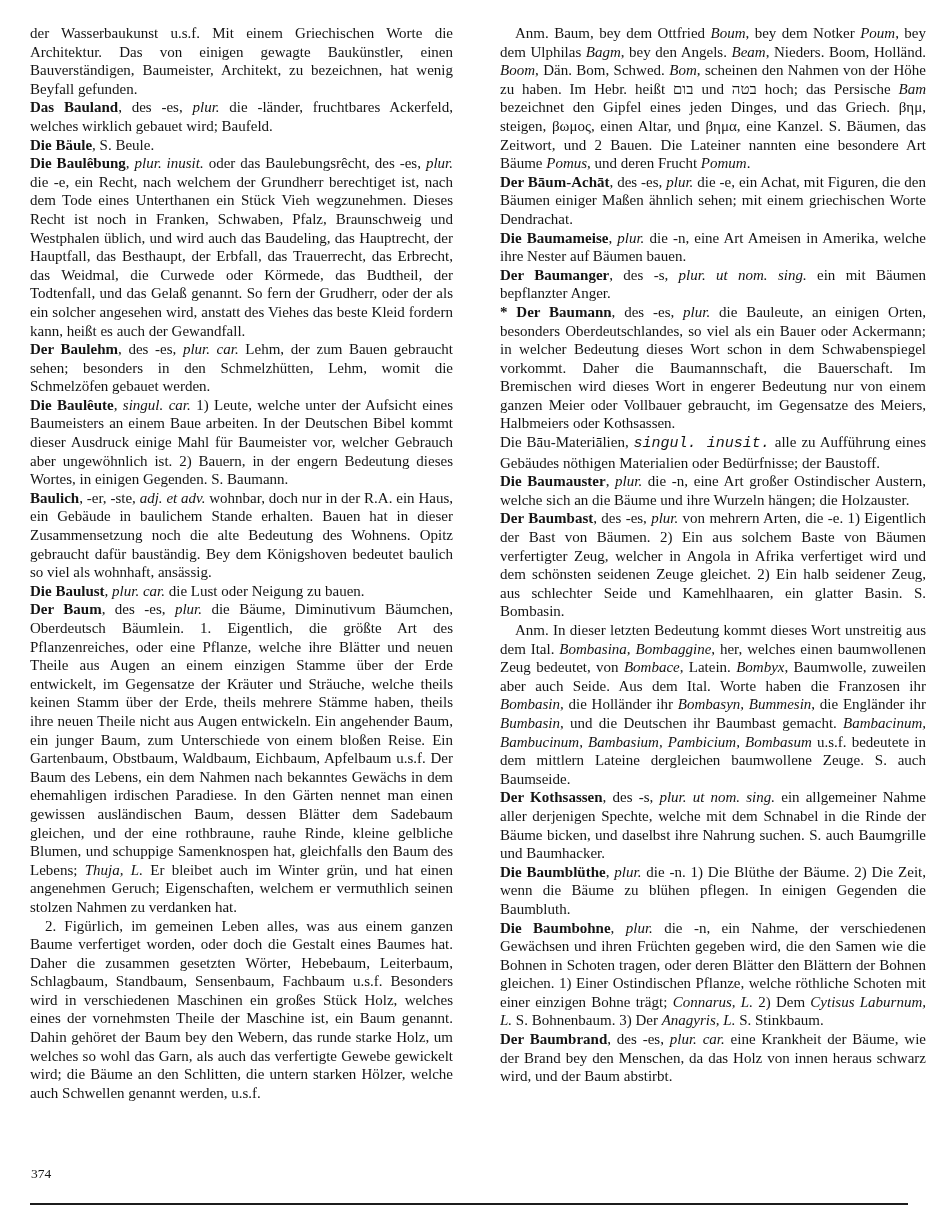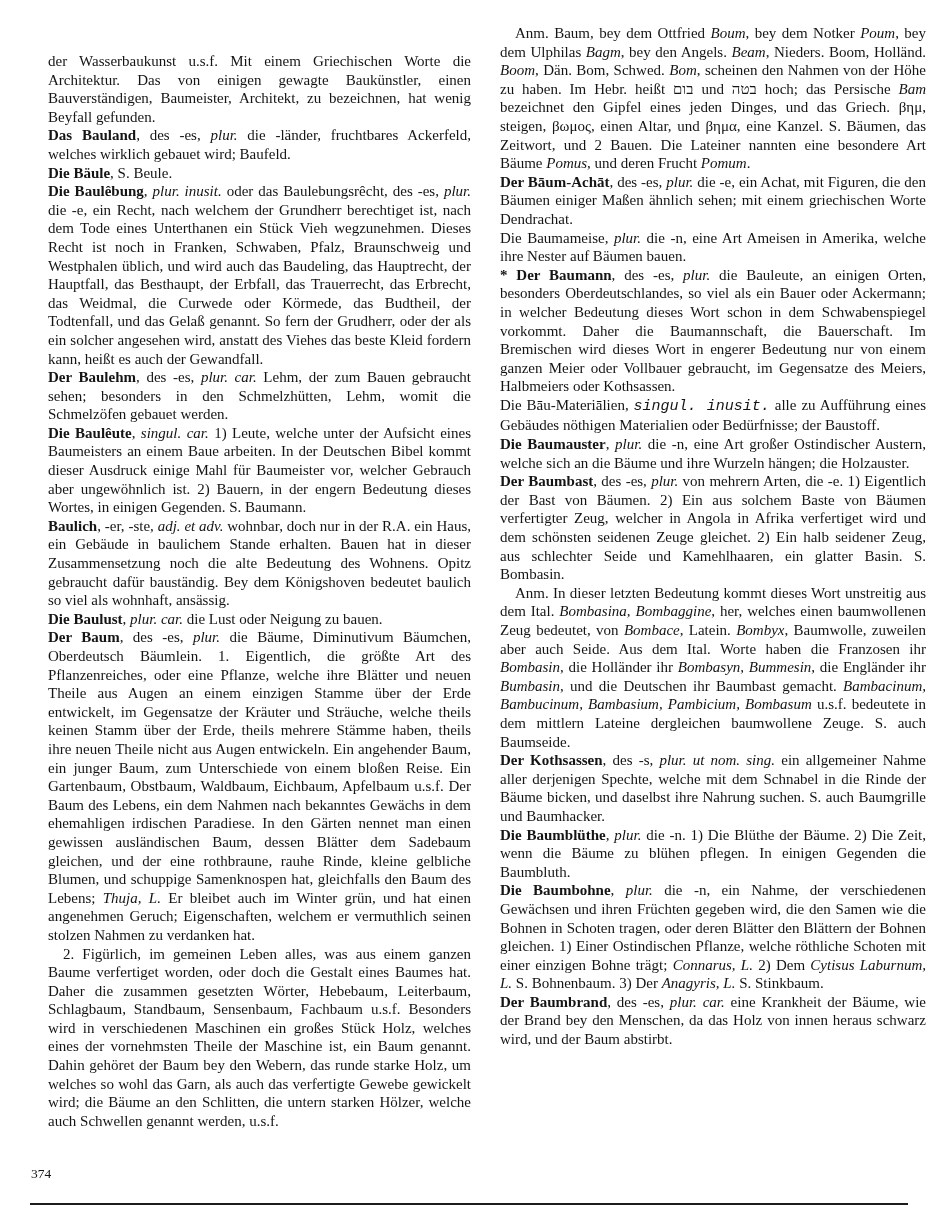--- a/index.html
+++ b/index.html
@@ -13,21 +13,21 @@
     color:#141414;
   }
   .col{
     position:absolute;top:24px;
     overflow:hidden;
     font-size:15px;line-height:18.6px;
     text-align:justify;
     hyphens:auto;
     -webkit-hyphens:auto;
   }
-  .col-left{left:48px;width:423px;height:1142px;margin-top:28px;}
+  .col-left{left:30px;width:423px;height:1142px;}
   .col-right{left:500px;width:426px;height:1178px;}
   p.para{margin:0;padding:0;}
   p.indent{text-indent:15px;}
   .page-number{
     position:absolute;left:31px;top:1166px;
     font-size:13.5px;color:#141414;
     background:#ffffff;padding-right:6px;
   }
   .bottom-rule{
     position:absolute;left:30px;top:1203px;
@@ -46,21 +46,22 @@
       <p class="para"><span style="font-weight: bold;">Der Baulehm</span><span>, des -es, </span><span style="font-style: italic;">plur. car.</span><span> Lehm, der zum Bauen gebraucht sehen; besonders in den Schmelzhütten, Lehm, womit die Schmelzöfen gebauet werden.</span></p>
       <p class="para"><span style="font-weight: bold;">Die Baulêute</span><span>, </span><span style="font-style: italic;">singul. car.</span><span> 1) Leute, welche unter der Aufsicht eines Baumeisters an einem Baue arbeiten. In der Deutschen Bibel kommt dieser Ausdruck einige Mahl für Baumeister vor, welcher Gebrauch aber ungewöhnlich ist. 2) Bauern, in der engern Bedeutung dieses Wortes, in einigen Gegenden. S. Baumann.</span></p>
       <p class="para"><span style="font-weight: bold;">Baulich</span><span>, -er, -ste, </span><span style="font-style: italic;">adj. et adv.</span><span> wohnbar, doch nur in der R.A. ein Haus, ein Gebäude in baulichem Stande erhalten. Bauen hat in dieser Zusammensetzung noch die alte Bedeutung des Wohnens. Opitz gebraucht dafür bauständig. Bey dem Königshoven bedeutet baulich so viel als wohnhaft, ansässig.</span></p>
       <p class="para"><span style="font-weight: bold;">Die Baulust</span><span>, </span><span style="font-style: italic;">plur. car.</span><span> die Lust oder Neigung zu bauen.</span></p>
       <p class="para"><span style="font-weight: bold;">Der Baum</span><span>, des -es, </span><span style="font-style: italic;">plur.</span><span> die Bäume, Diminutivum Bäumchen, Oberdeutsch Bäumlein. 1. Eigentlich, die größte Art des Pflanzenreiches, oder eine Pflanze, welche ihre Blätter und neuen Theile aus Augen an einem einzigen Stamme über der Erde entwickelt, im Gegensatze der Kräuter und Sträuche, welche theils keinen Stamm über der Erde, theils mehrere Stämme haben, theils ihre neuen Theile nicht aus Augen entwickeln. Ein angehender Baum, ein junger Baum, zum Unterschiede von einem bloßen Reise. Ein Gartenbaum, Obstbaum, Waldbaum, Eichbaum, Apfelbaum u.s.f. Der Baum des Lebens, ein dem Nahmen nach bekanntes Gewächs in dem ehemahligen irdischen Paradiese. In den Gärten nennet man einen gewissen ausländischen Baum, dessen Blätter dem Sadebaum gleichen, und der eine rothbraune, rauhe Rinde, kleine gelbliche Blumen, und schuppige Samenknospen hat, gleichfalls den Baum des Lebens; </span><span style="font-style: italic;">Thuja, L.</span><span> Er bleibet auch im Winter grün, und hat einen angenehmen Geruch; Eigenschaften, welchem er vermuthlich seinen stolzen Nahmen zu verdanken hat.</span></p>
       <p class="para indent"><span>2. Figürlich, im gemeinen Leben alles, was aus einem ganzen Baume verfertiget worden, oder doch die Gestalt eines Baumes hat. Daher die zusammen gesetzten Wörter, Hebebaum, Leiterbaum, Schlagbaum, Standbaum, Sensenbaum, Fachbaum u.s.f. Besonders wird in verschiedenen Maschinen ein großes Stück Holz, welches eines der vornehmsten Theile der Maschine ist, ein Baum genannt. Dahin gehöret der Baum bey den Webern, das runde starke Holz, um welches so wohl das Garn, als auch das verfertigte Gewebe gewickelt wird; die Bäume an den Schlitten, die untern starken Hölzer, welche auch Schwellen genannt werden, u.s.f.</span></p>
     </div>
   <div class="col col-right">
       <p class="para indent"><span>Anm. Baum, bey dem Ottfried </span><span style="font-style: italic;">Boum</span><span>, bey dem Notker </span><span style="font-style: italic;">Poum</span><span>, bey dem Ulphilas </span><span style="font-style: italic;">Bagm</span><span>, bey den Angels. </span><span style="font-style: italic;">Beam</span><span>, Nieders. Boom, Holländ. </span><span style="font-style: italic;">Boom</span><span>, Dän. Bom, Schwed. </span><span style="font-style: italic;">Bom</span><span>, scheinen den Nahmen von der Höhe zu haben. Im Hebr. heißt בום und בטה hoch; das Persische </span><span style="font-style: italic;">Bam</span><span> bezeichnet den Gipfel eines jeden Dinges, und das Griech. βημ, steigen, βωμος, einen Altar, und βημα, eine Kanzel. S. Bäumen, das Zeitwort, und 2 Bauen. Die Lateiner nannten eine besondere Art Bäume </span><span style="font-style: italic;">Pomus</span><span>, und deren Frucht </span><span style="font-style: italic;">Pomum</span><span>.</span></p>
       <p class="para"><span style="font-weight: bold;">Der Bāum-Achāt</span><span>, des -es, </span><span style="font-style: italic;">plur.</span><span> die -e, ein Achat, mit Figuren, die den Bäumen einiger Maßen ähnlich sehen; mit einem griechischen Worte Dendrachat.</span></p>
-      <p class="para"><span style="font-weight: normal;">Die Baumameise</span><span>, </span><span style="font-style: italic;">plur.</span><span> die -n, eine Art Ameisen in Amerika, welche ihre Nester auf Bäumen bauen.</span></p>
+      <p class="para"><span style="font-weight: bold;">Die Baumameise</span><span>, </span><span style="font-style: italic;">plur.</span><span> die -n, eine Art Ameisen in Amerika, welche ihre Nester auf Bäumen bauen.</span></p>
+      <p class="para"><span style="font-weight: bold;">Der Baumanger</span><span>, des -s, </span><span style="font-style: italic;">plur. ut nom. sing.</span><span> ein mit Bäumen bepflanzter Anger.</span></p>
       <p class="para"><span style="font-weight: bold;">* Der Baumann</span><span>, des -es, </span><span style="font-style: italic;">plur.</span><span> die Bauleute, an einigen Orten, besonders Oberdeutschlandes, so viel als ein Bauer oder Ackermann; in welcher Bedeutung dieses Wort schon in dem Schwabenspiegel vorkommt. Daher die Baumannschaft, die Bauerschaft. Im Bremischen wird dieses Wort in engerer Bedeutung nur von einem ganzen Meier oder Vollbauer gebraucht, im Gegensatze des Meiers, Halbmeiers oder Kothsassen.</span></p>
       <p class="para"><span style="font-weight: normal;">Die Bāu-Materiālien</span><span>, </span><span style="font-style: italic; font-family: Liberation Mono, monospace;">singul. inusit.</span><span> alle zu Aufführung eines Gebäudes nöthigen Materialien oder Bedürfnisse; der Baustoff.</span></p>
       <p class="para"><span style="font-weight: bold;">Die Baumauster</span><span>, </span><span style="font-style: italic;">plur.</span><span> die -n, eine Art großer Ostindischer Austern, welche sich an die Bäume und ihre Wurzeln hängen; die Holzauster.</span></p>
       <p class="para"><span style="font-weight: bold;">Der Baumbast</span><span>, des -es, </span><span style="font-style: italic;">plur.</span><span> von mehrern Arten, die -e. 1) Eigentlich der Bast von Bäumen. 2) Ein aus solchem Baste von Bäumen verfertigter Zeug, welcher in Angola in Afrika verfertiget wird und dem schönsten seidenen Zeuge gleichet. 2) Ein halb seidener Zeug, aus schlechter Seide und Kamehlhaaren, ein glatter Basin. S. Bombasin.</span></p>
       <p class="para indent"><span>Anm. In dieser letzten Bedeutung kommt dieses Wort unstreitig aus dem Ital. </span><span style="font-style: italic;">Bombasina, Bombaggine</span><span>, her, welches einen baumwollenen Zeug bedeutet, von </span><span style="font-style: italic;">Bombace</span><span>, Latein. </span><span style="font-style: italic;">Bombyx</span><span>, Baumwolle, zuweilen aber auch Seide. Aus dem Ital. Worte haben die Franzosen ihr </span><span style="font-style: italic;">Bombasin</span><span>, die Holländer ihr </span><span style="font-style: italic;">Bombasyn, Bummesin</span><span>, die Engländer ihr </span><span style="font-style: italic;">Bumbasin</span><span>, und die Deutschen ihr Baumbast gemacht. </span><span style="font-style: italic;">Bambacinum, Bambucinum, Bambasium, Pambicium, Bombasum</span><span> u.s.f. bedeutete in dem mittlern Lateine dergleichen baumwollene Zeuge. S. auch Baumseide.</span></p>
       <p class="para"><span style="font-weight: bold;">Der Kothsassen</span><span>, des -s, </span><span style="font-style: italic;">plur. ut nom. sing.</span><span> ein allgemeiner Nahme aller derjenigen Spechte, welche mit dem Schnabel in die Rinde der Bäume bicken, und daselbst ihre Nahrung suchen. S. auch Baumgrille und Baumhacker.</span></p>
       <p class="para"><span style="font-weight: bold;">Die Baumblüthe</span><span>, </span><span style="font-style: italic;">plur.</span><span> die -n. 1) Die Blüthe der Bäume. 2) Die Zeit, wenn die Bäume zu blühen pflegen. In einigen Gegenden die Baumbluth.</span></p>
       <p class="para"><span style="font-weight: bold;">Die Baumbohne</span><span>, </span><span style="font-style: italic;">plur.</span><span> die -n, ein Nahme, der verschiedenen Gewächsen und ihren Früchten gegeben wird, die den Samen wie die Bohnen in Schoten tragen, oder deren Blätter den Blättern der Bohnen gleichen. 1) Einer Ostindischen Pflanze, welche röthliche Schoten mit einer einzigen Bohne trägt; </span><span style="font-style: italic;">Connarus, L.</span><span> 2) Dem </span><span style="font-style: italic;">Cytisus Laburnum, L.</span><span> S. Bohnenbaum. 3) Der </span><span style="font-style: italic;">Anagyris, L.</span><span> S. Stinkbaum.</span></p>
       <p class="para"><span style="font-weight: bold;">Der Baumbrand</span><span>, des -es, </span><span style="font-style: italic;">plur. car.</span><span> eine Krankheit der Bäume, wie der Brand bey den Menschen, da das Holz von innen heraus schwarz wird, und der Baum abstirbt.</span></p>
     </div>

